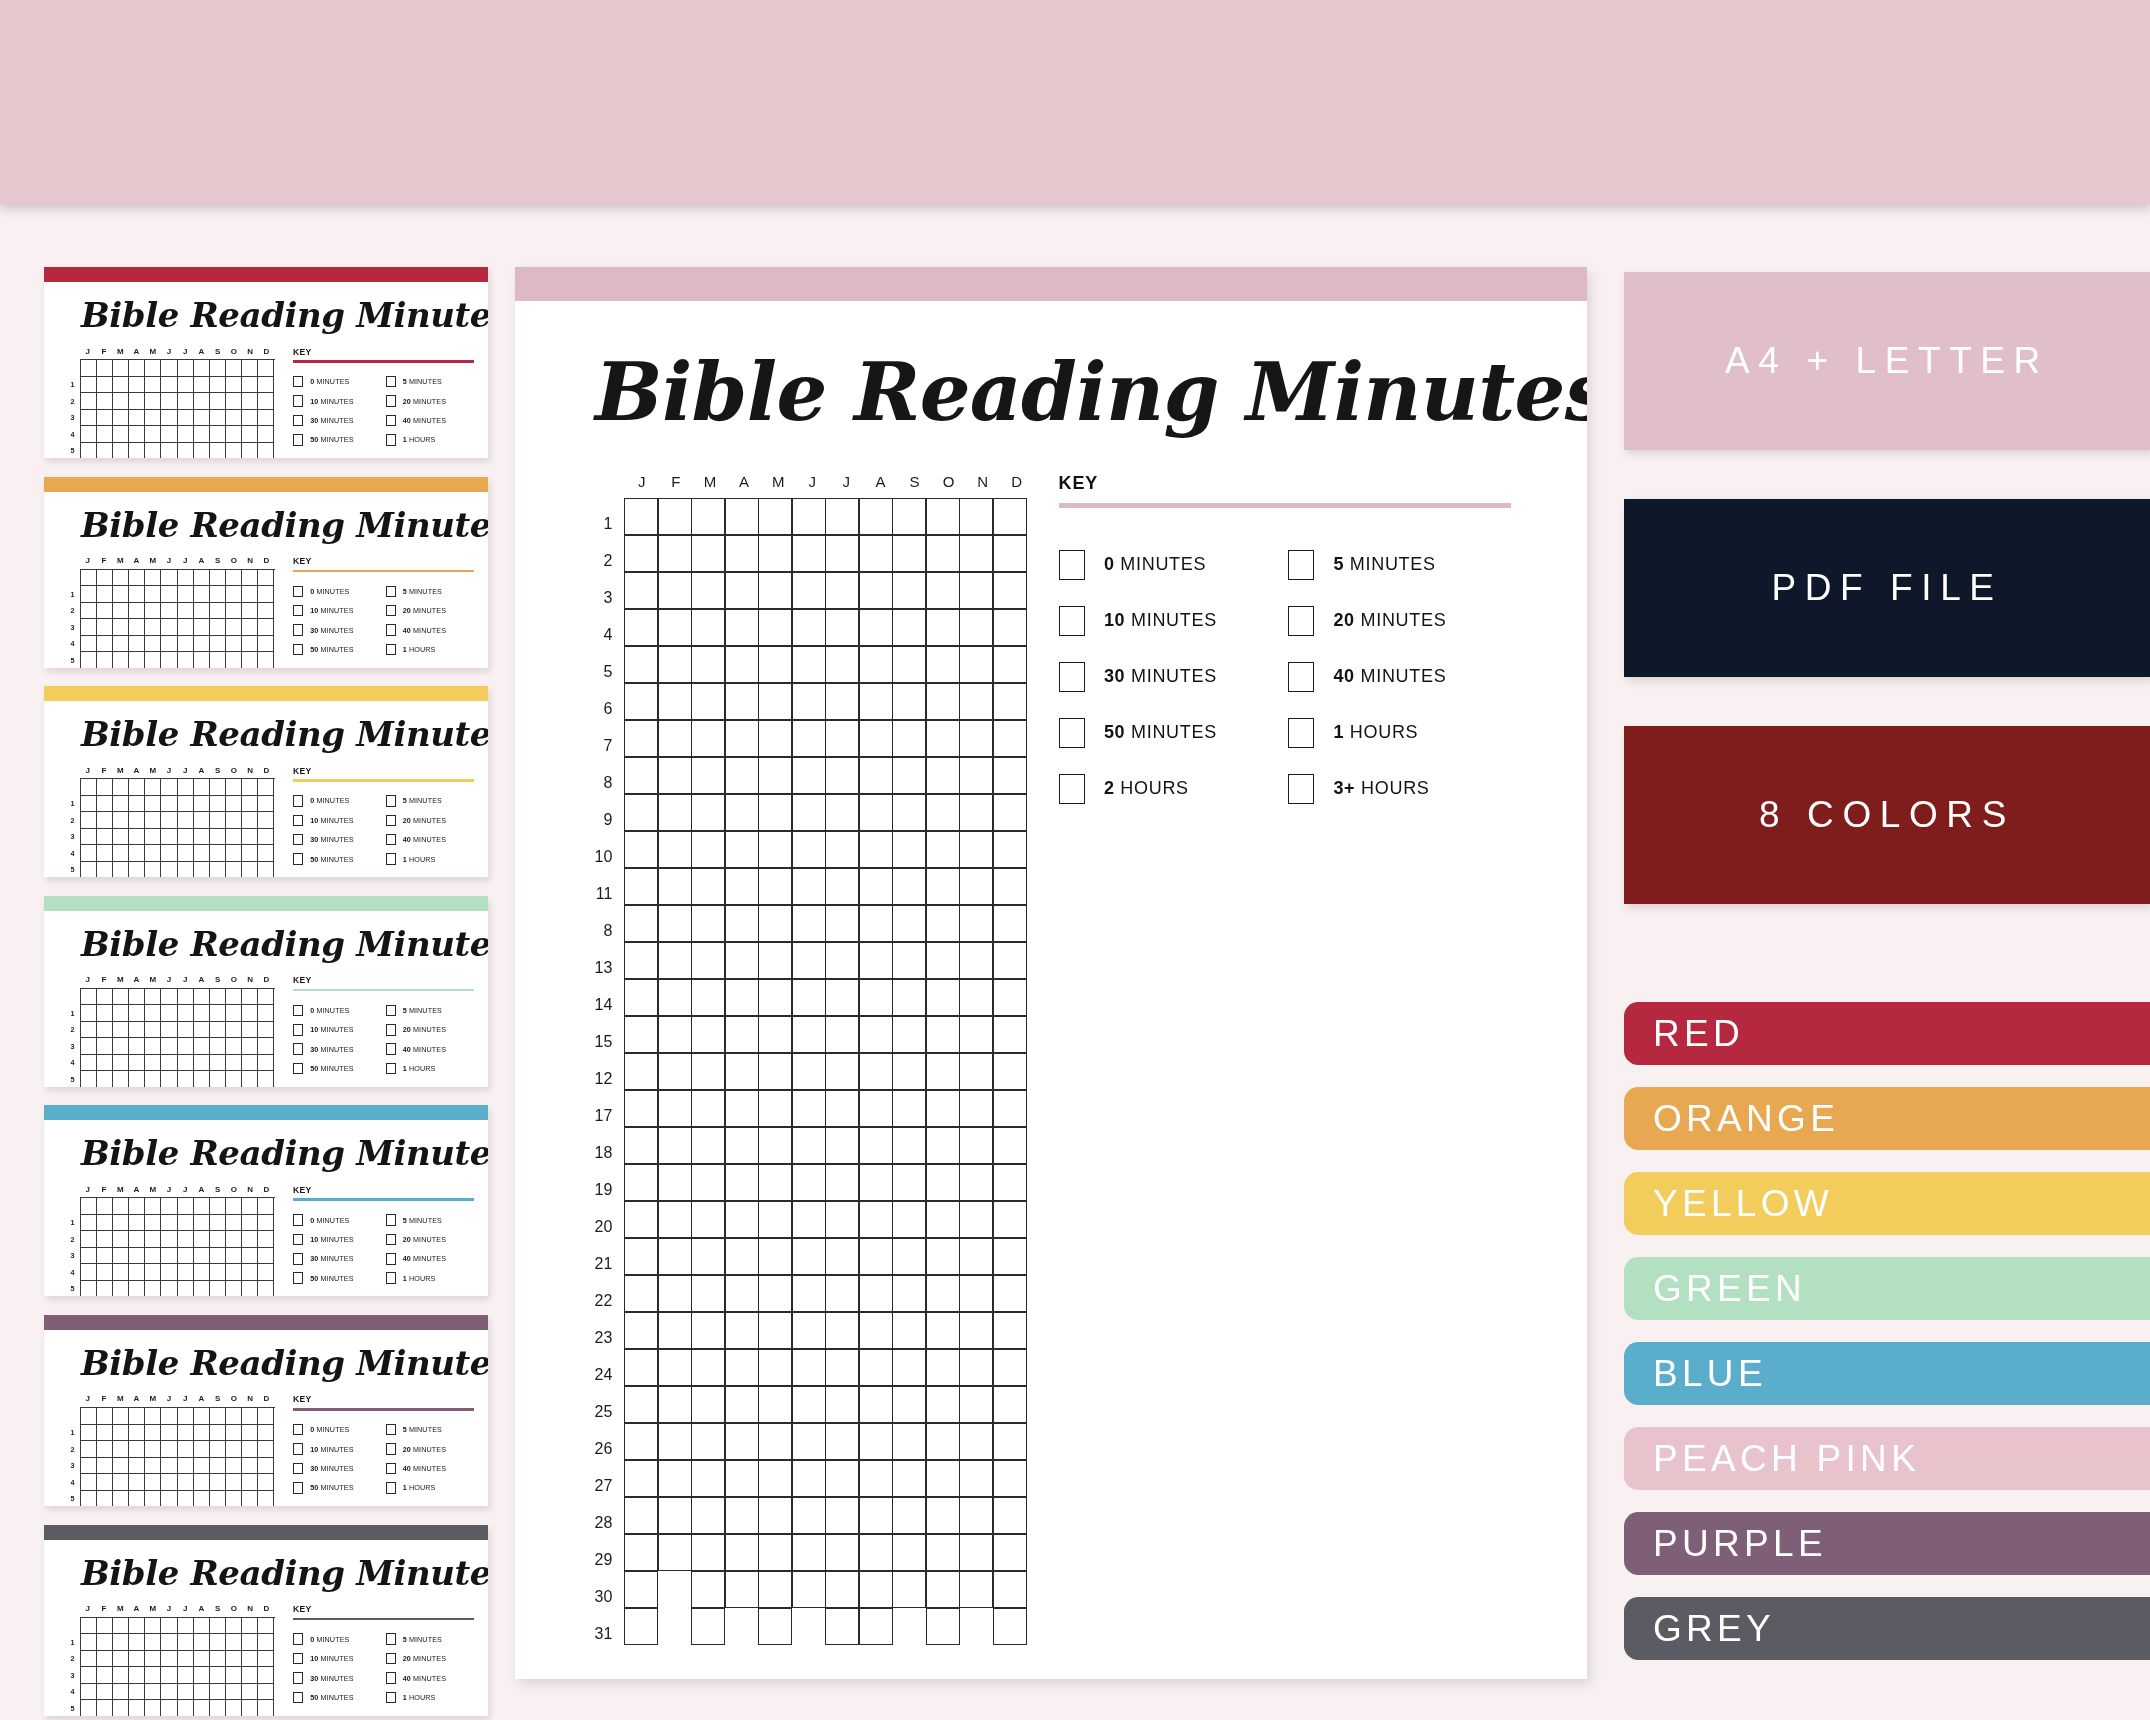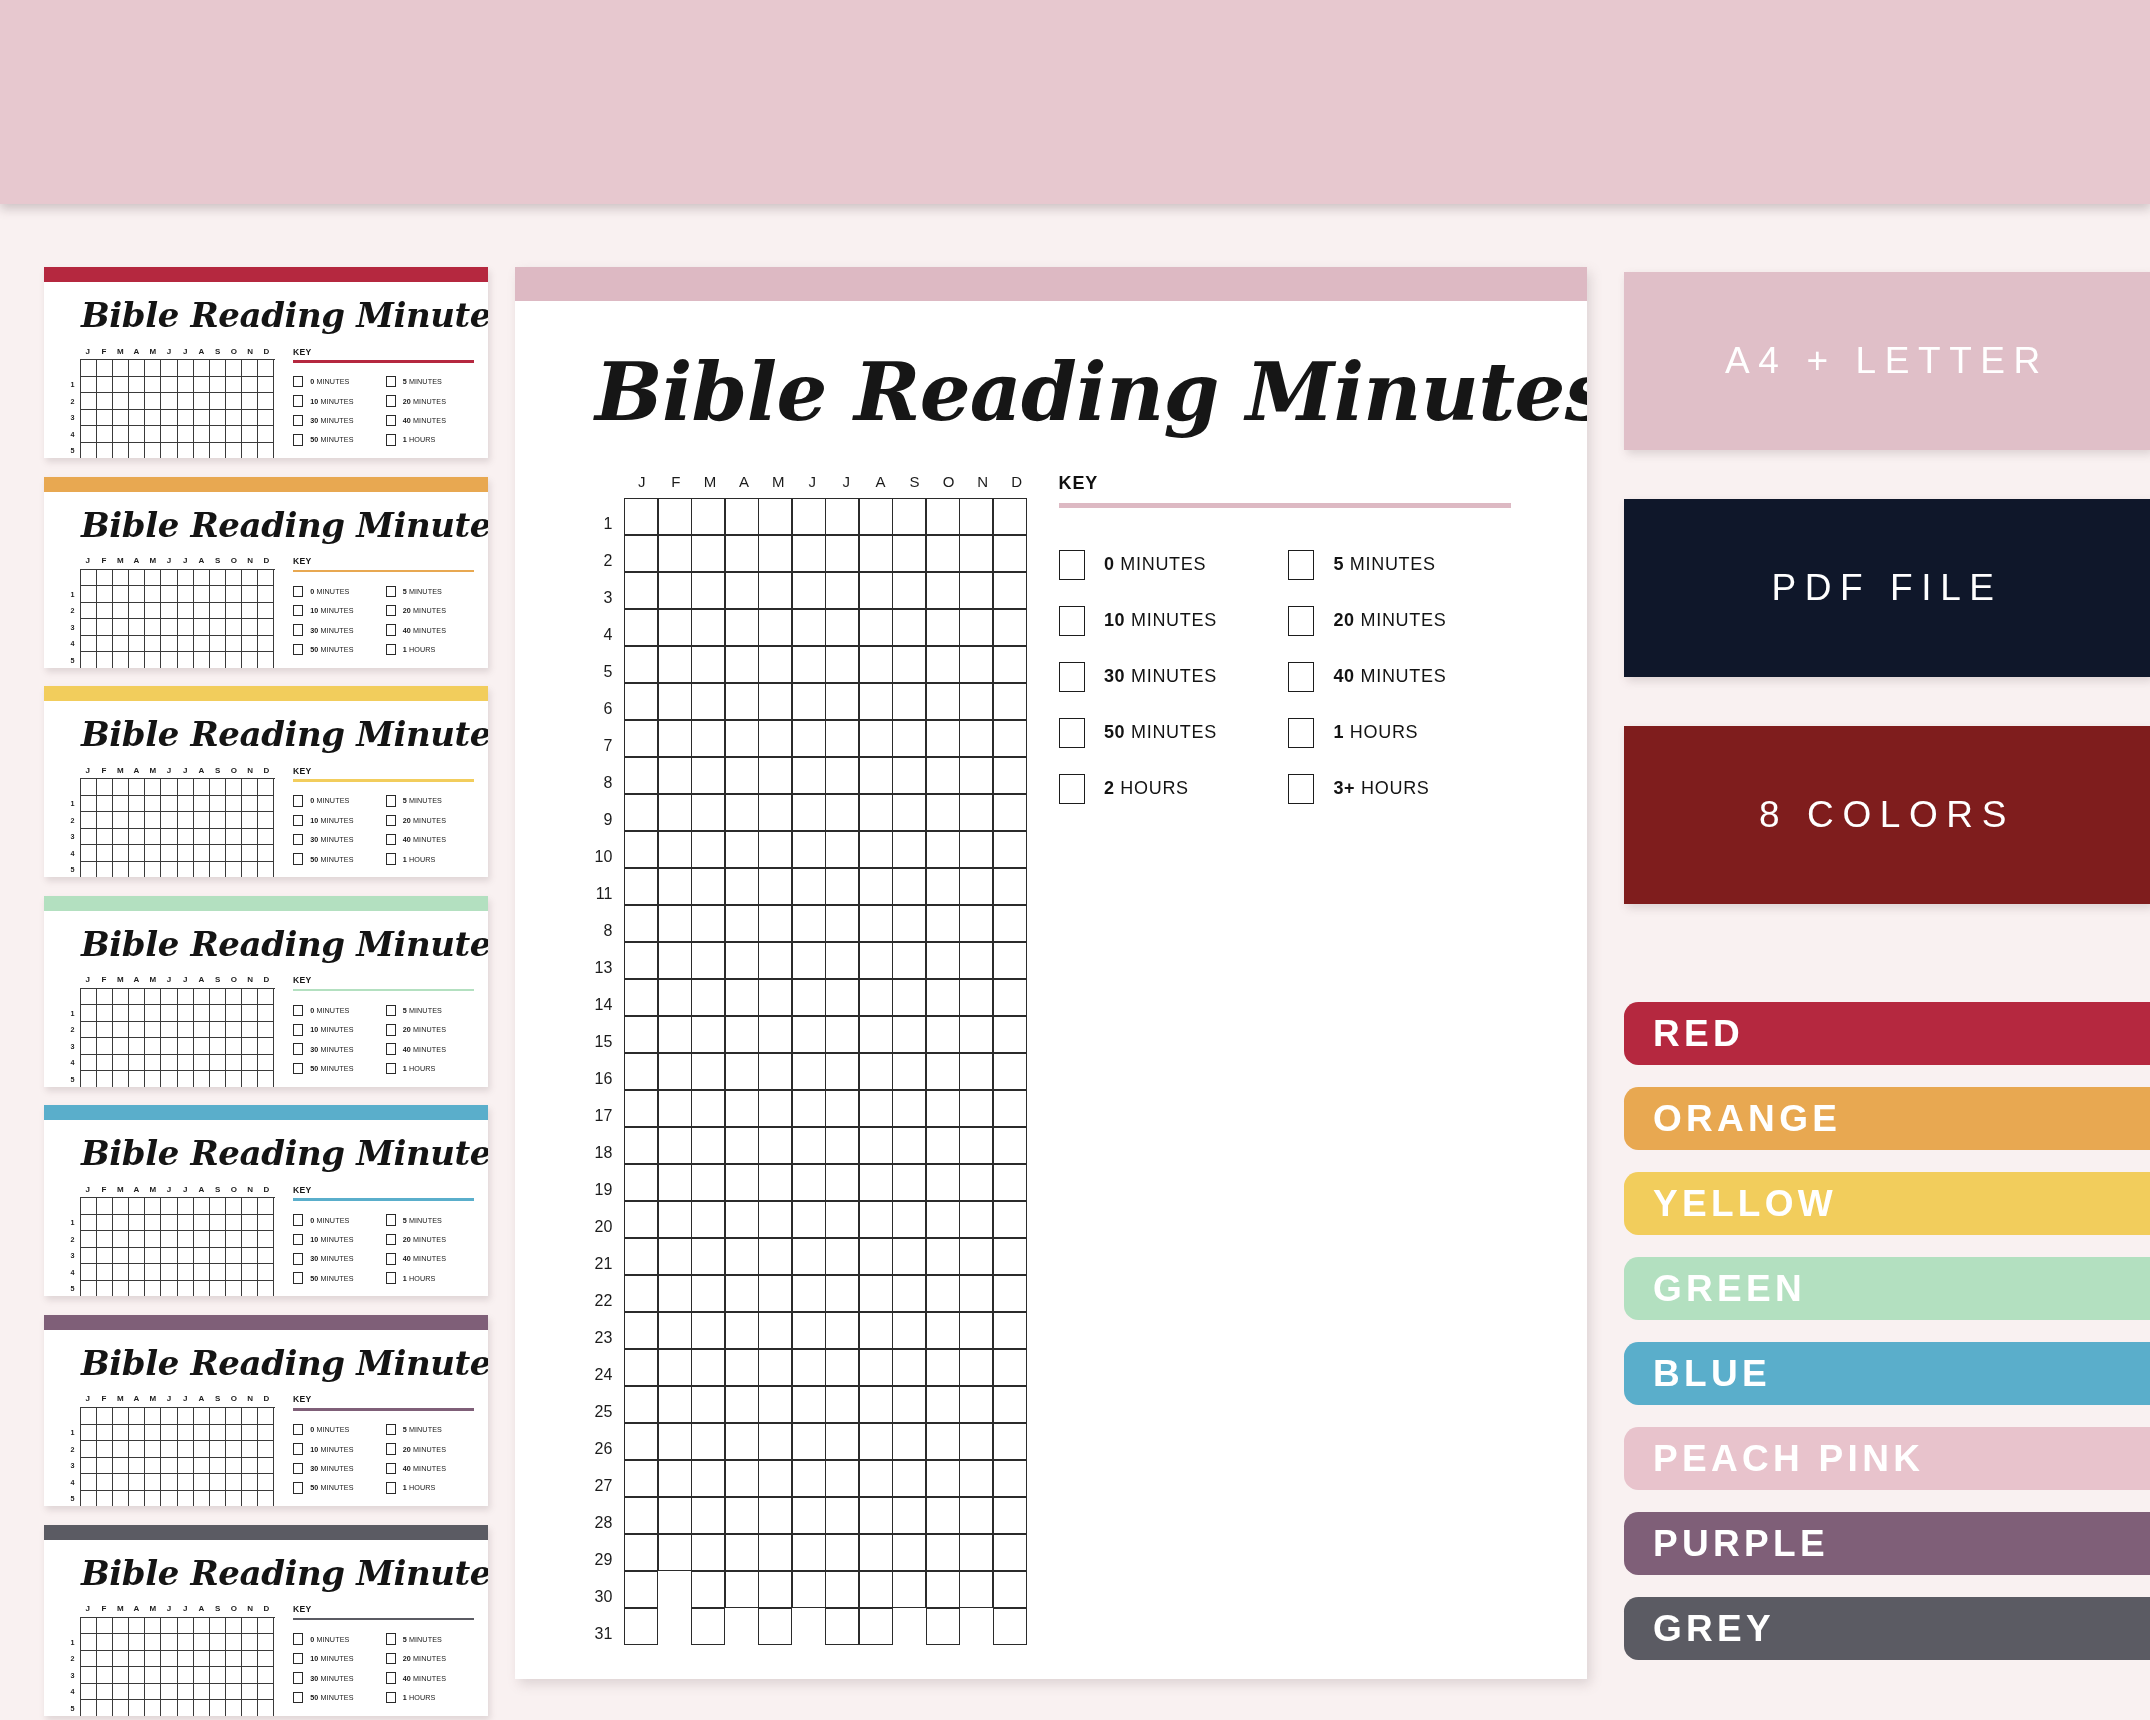--- a/index.html
+++ b/index.html
@@ -305,21 +305,21 @@
     height: 63px;
     border-radius: 14.3px 0 0 14.3px;
     display: flex;
     align-items: center;
     margin-bottom: 22px;
     padding-left: 29px;
   }
   .swatch span {
     color: #ffffff;
     font-size: 37px;
-    font-weight: 700;
+    font-weight: 400;
     letter-spacing: 4.3px;
     white-space: nowrap;
   }
 </style>
 </head>
 <body>
 
 <div class="header-band"></div>
 <div class="header-title">
   <span class="ht-light">PRINTABLE</span>
@@ -1467,21 +1467,21 @@
             <div>6</div>
             <div>7</div>
             <div>8</div>
             <div>9</div>
             <div>10</div>
             <div>11</div>
             <div>8</div>
             <div>13</div>
             <div>14</div>
             <div>15</div>
-            <div>16</div>
+            <div>12</div>
             <div>17</div>
             <div>18</div>
             <div>19</div>
             <div>20</div>
             <div>21</div>
             <div>22</div>
             <div>23</div>
             <div>24</div>
             <div>25</div>
             <div>26</div>

